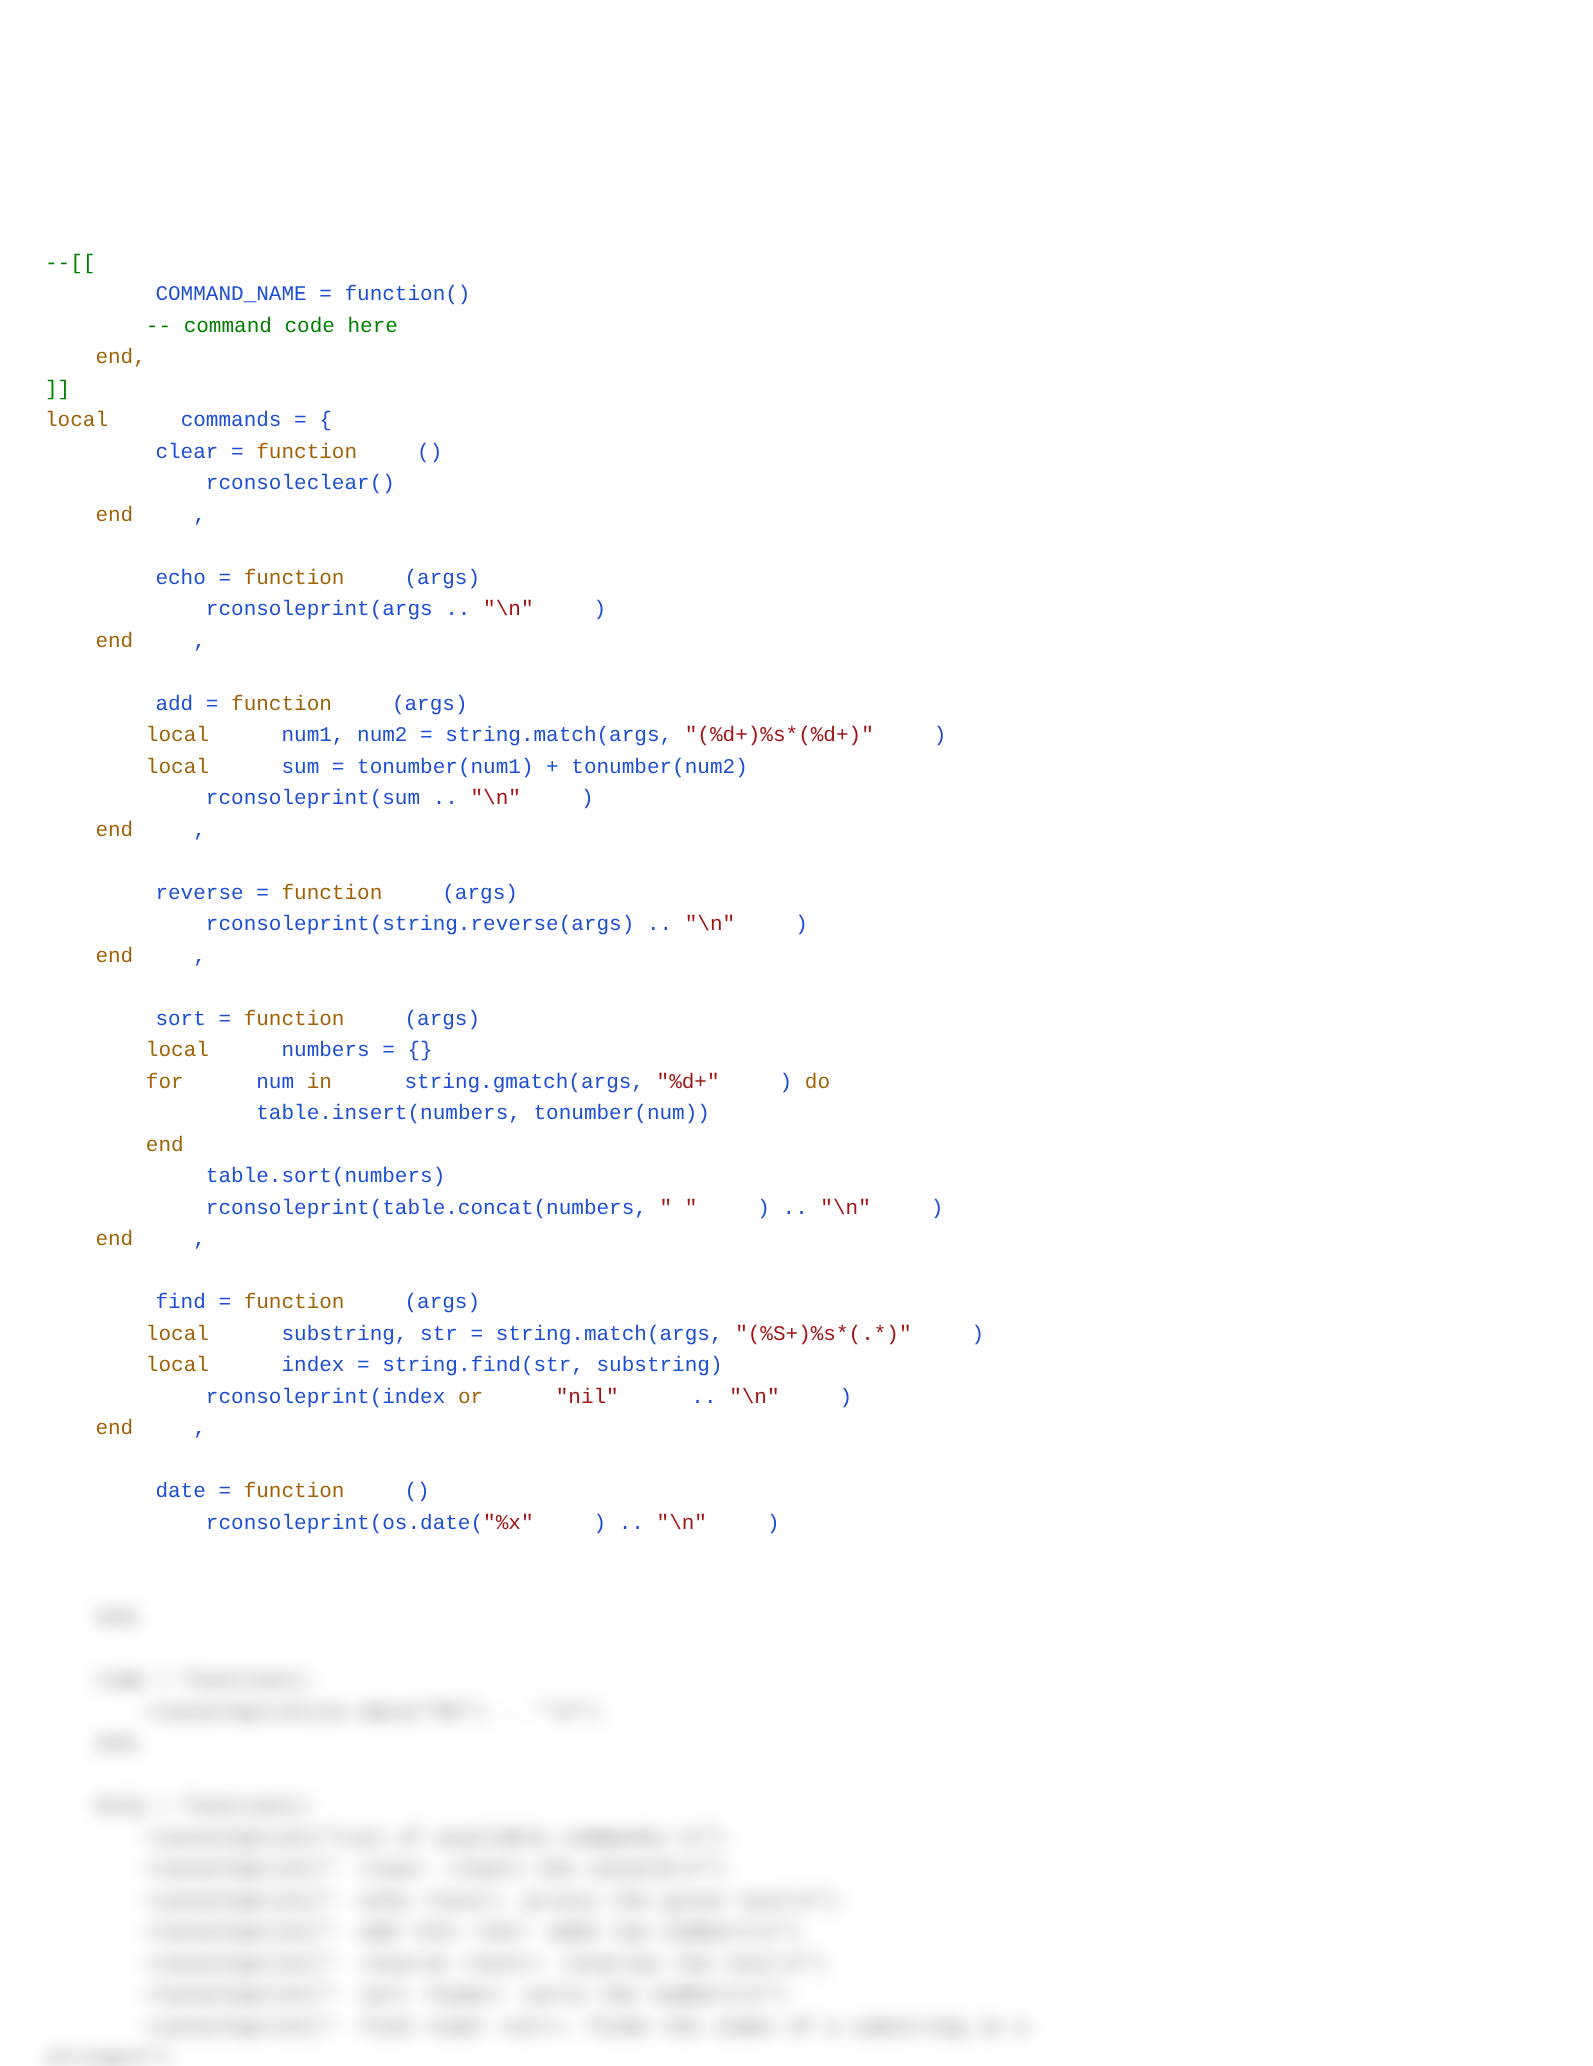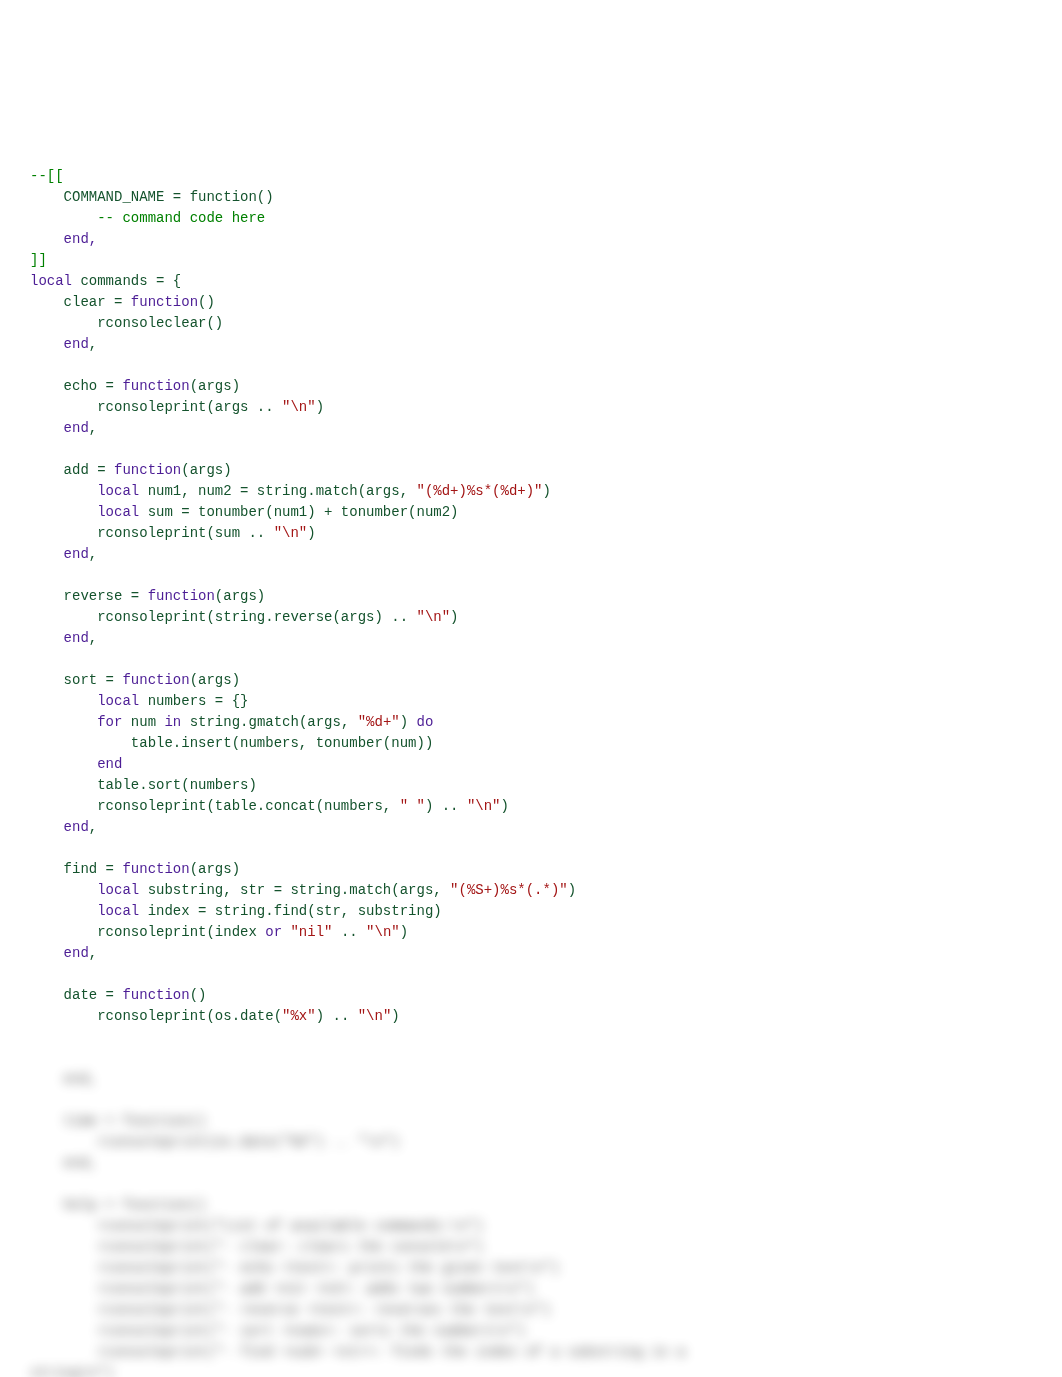--- a/index.html
+++ b/index.html
@@ -9,23 +9,23 @@
     font-size: 14px;
     line-height: 1.5;
     padding: 40px 30px;
     white-space: pre;
     color: #000000;
     width: 1062px;
   }
   .code-block { position: relative; }
   .line { display: block; }
   .comment { color: #008000; }
-  .keyword { color: #4c1d95; }
+  .keyword { color: #a16207; }
   .string { color: #a31515; }
-  .identifier { color: #14532d; }
+  .identifier { color: #1d4ed8; margin-left: 40px; }
   .blurred {
     filter: blur(6px);
     user-select: none;
     opacity: 0.7;
   }
 </style>
 </head>
 <body>
 
 

